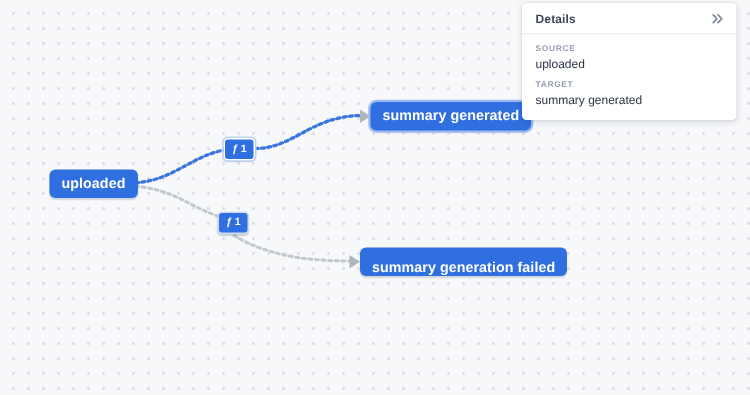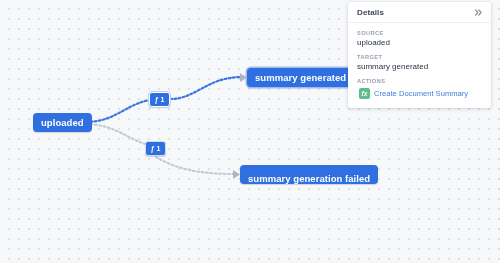--- a/index.html
+++ b/index.html
@@ -259,28 +259,17 @@
       <div class="field">
         <div class="field-label">SOURCE</div>
         <div class="field-value">uploaded</div>
       </div>
 
       <div class="field">
         <div class="field-label">TARGET</div>
         <div class="field-value">summary generated</div>
       </div>
 
-      <div class="field">
-        <div class="field-label">ACTIONS</div>
-        <div id="actions-list">
-          <div class="action-row">
-            <span class="action-icon">
-              <span>fx</span>
-            </span>
-            <span class="action-label">Create Document Summary</span>
-          </div>
-        </div>
-      </div>
 
     </div>
   </div>
 
 </div>
 
 </body></html>

